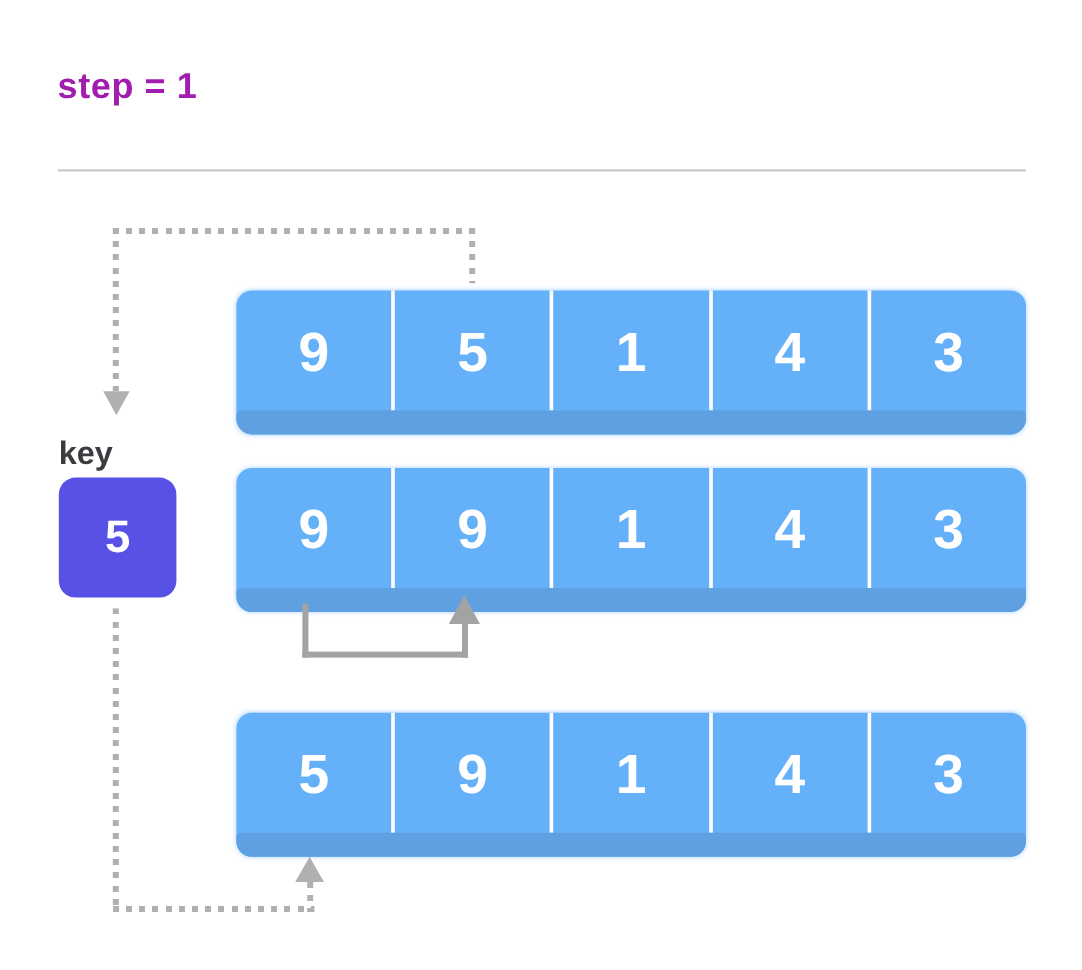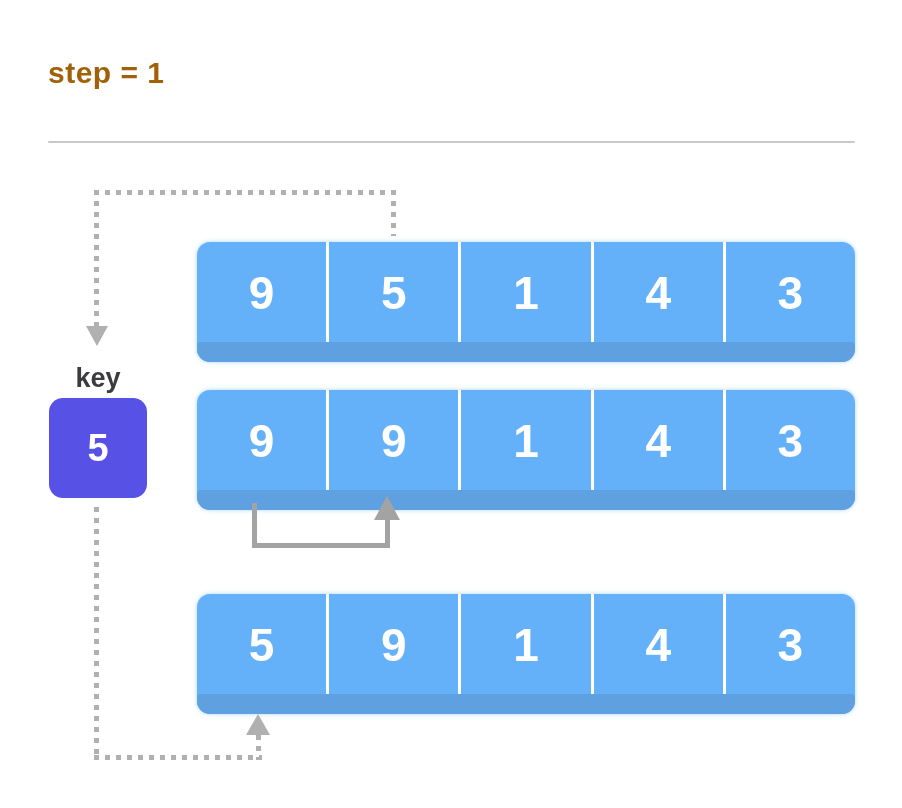--- a/index.html
+++ b/index.html
@@ -11,21 +11,21 @@
     font-family: "Liberation Sans", sans-serif;
     overflow: hidden;
   }
 
   
   .step-title {
     position: absolute;
     left: 48px; top: 56px;
     font-size: 30px;
     font-weight: bold;
-    color: #a16207;
+    color: #a21caf;
     letter-spacing: 0.5px;
   }
   .rule {
     position: absolute;
     left: 48px; top: 141px;
     width: 807px; height: 2px;
     background: #c9c9c9;
     border-radius: 2px;
   }
 
@@ -69,21 +69,20 @@
   }
   #array-top    { top: 242px; }
   #array-middle { top: 390px; }
   #array-bottom { top: 594px; }
 
   
   .key-label {
     position: absolute;
     left: 49px; top: 363px;
     width: 98px;
-    text-align: center;
     font-size: 27px;
     font-weight: bold;
     color: #3b3b40;
   }
   .key-box {
     position: absolute;
     left: 49px; top: 398px;
     width: 98px; height: 100px;
     background: #5751e6;
     border-radius: 14px;

